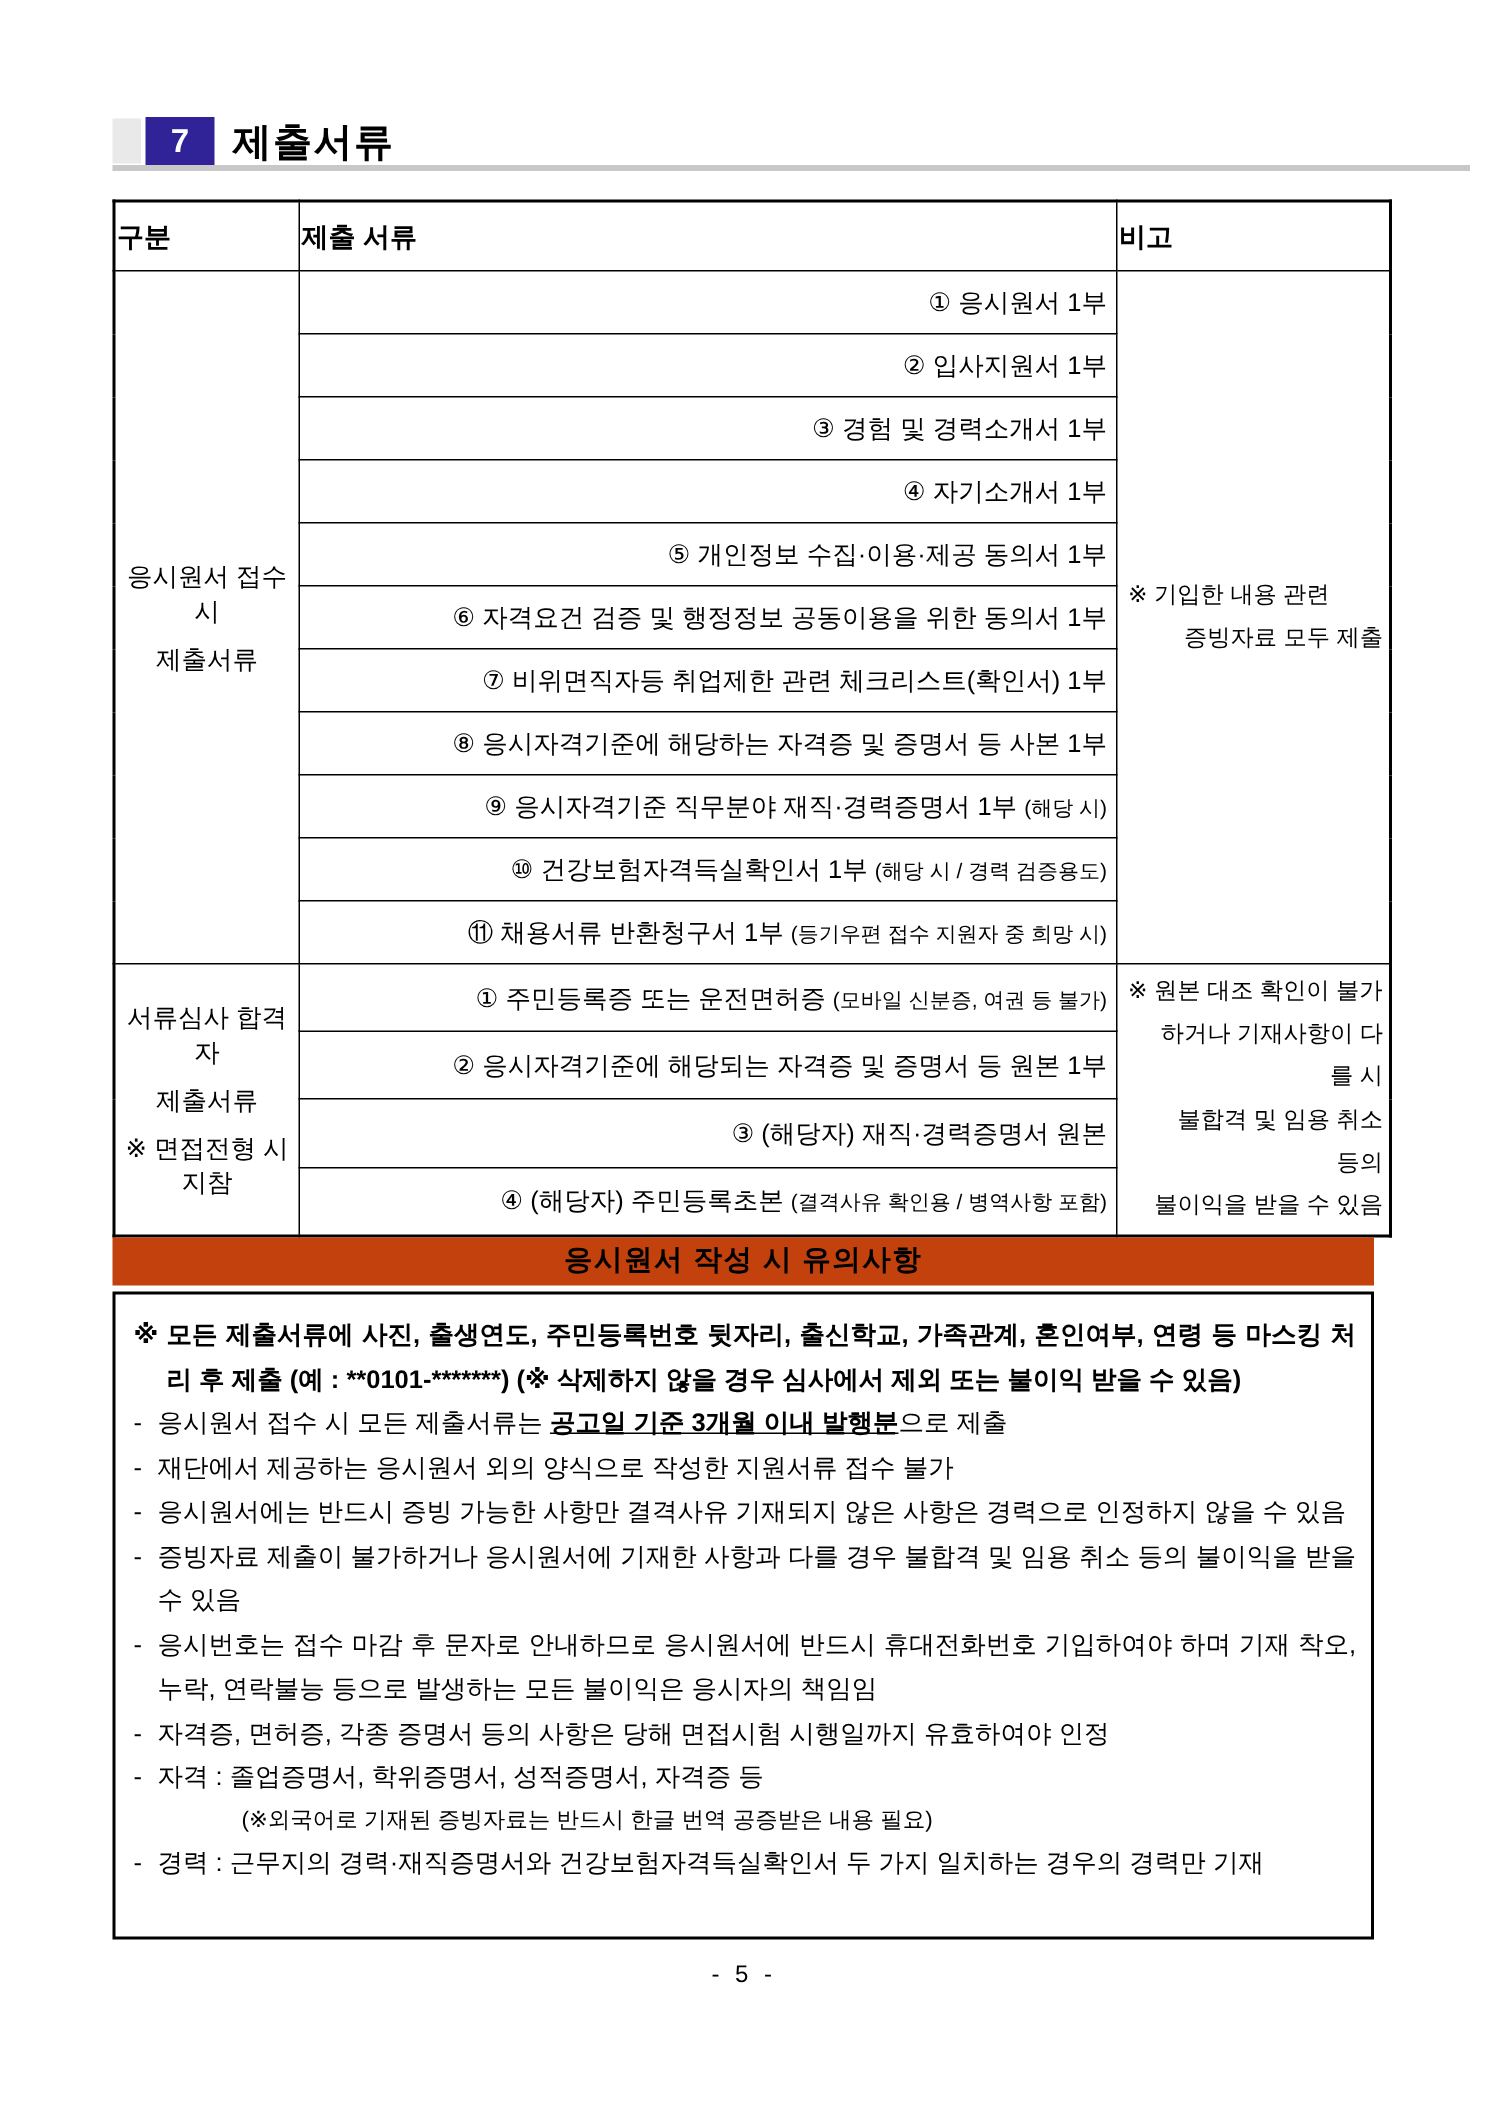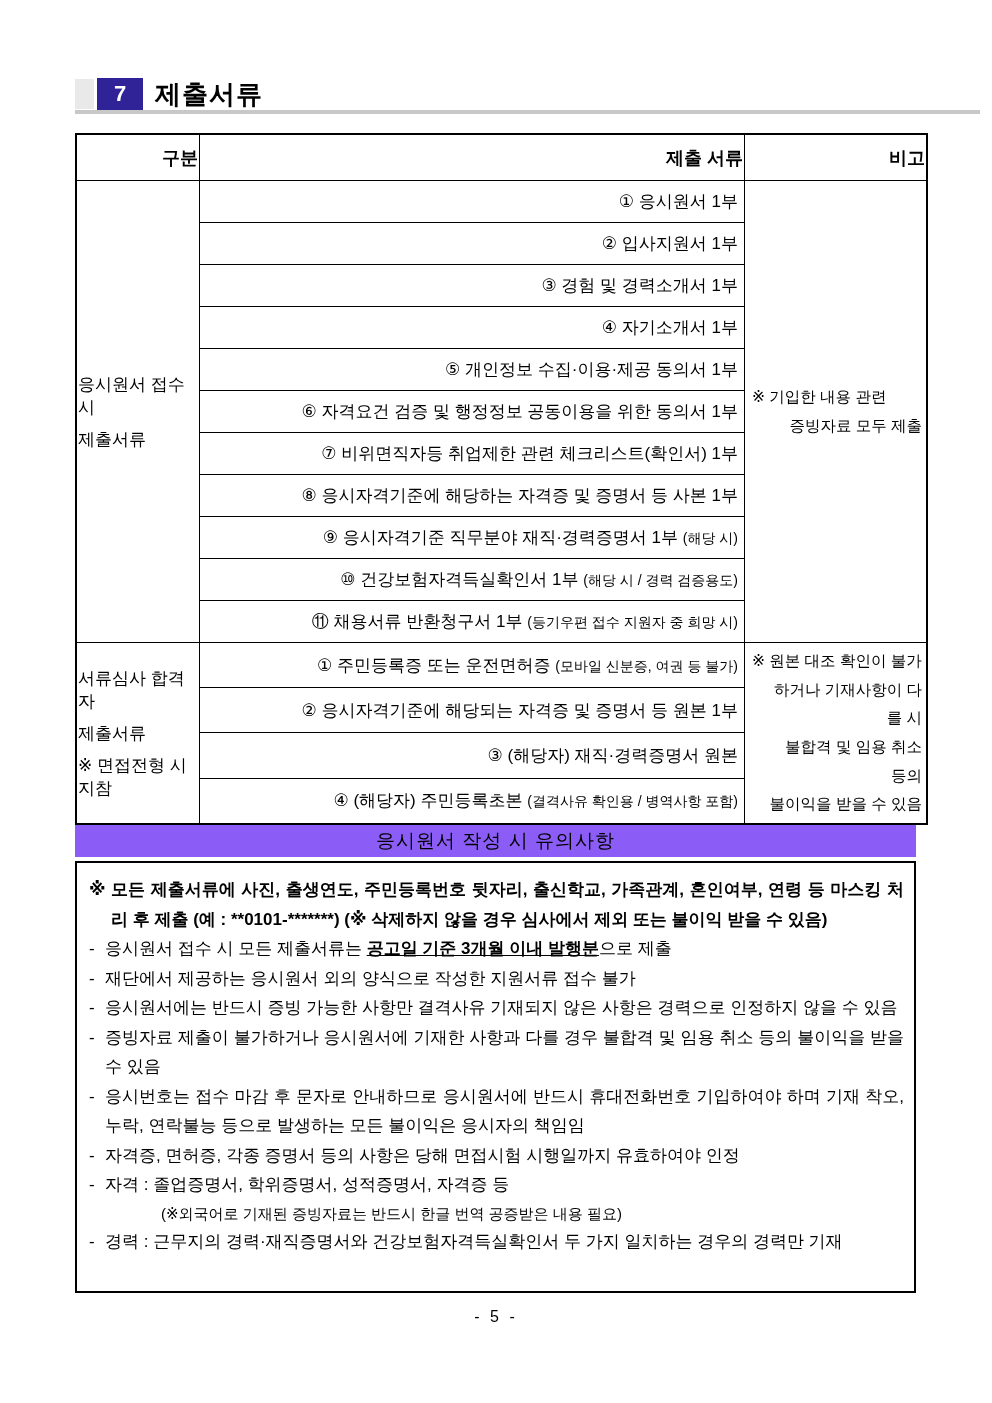--- a/index.html
+++ b/index.html
@@ -15,34 +15,34 @@
     font-size:22px;font-weight:bold;text-align:center;line-height:32px;
   }
   .section-title{position:absolute;left:80px;top:0;font-size:26px;font-weight:bold;letter-spacing:1px;line-height:32px;}
   .section-underline{position:absolute;left:0;top:32px;width:905px;height:4px;background:#c8c8c8;}
   
   table.doc-table{
     position:absolute;left:75px;top:133px;width:841px;border-collapse:collapse;table-layout:fixed;
     border:2px solid #000;
   }
   .doc-table th,.doc-table td{border:1px solid #000;vertical-align:middle;}
-  .doc-table th{height:43px;font-size:18px;font-weight:bold;text-align:right;}
+  .doc-table th{height:43px;font-size:18px;font-weight:bold;text-align:left;}
   .col-cat{width:120px;}
   .col-doc{width:542px;}
   .col-rem{width:179px;}
-  td.cat-cell{text-align:left;font-size:17px;}
+  td.cat-cell{text-align:center;font-size:17px;}
   td.cat-cell .cat-line{margin:9px 0;}
   td.item-cell{height:41px;padding:0 6px 0 10px;font-size:17px;text-align:right;}
   td.item-cell .item-note{font-size:14px;margin-top:44px;}
   td.remark-cell{font-size:15.5px;padding:4px 4px 4px 7px;text-align:left;line-height:1.85;}
   .remark-line.cont{padding-left:15px;text-align:right;}
   
   .notice-title-bar{
-    position:absolute;left:75px;top:825px;width:841px;height:32px;background:#8b5cf6;
-    text-align:center;font-size:19px;font-weight:normal;line-height:32px;letter-spacing:1px;
+    position:absolute;left:75px;top:825px;width:841px;height:32px;background:#c2410c;
+    text-align:center;font-size:19px;font-weight:bold;line-height:32px;letter-spacing:1px;
   }
   .notice-box{
     position:absolute;left:75px;top:861px;width:841px;height:432px;border:2px solid #000;
     box-sizing:border-box;padding:12px 10px 8px 12px;
   }
   .notice-item{display:flex;font-size:17px;line-height:29.5px;text-align:justify;}
   .notice-item.lead{font-weight:bold;}
   .notice-item .bullet{flex:0 0 22px;}
   .notice-item.dash .bullet{flex:0 0 16px;}
   .notice-item .body{flex:1;}

